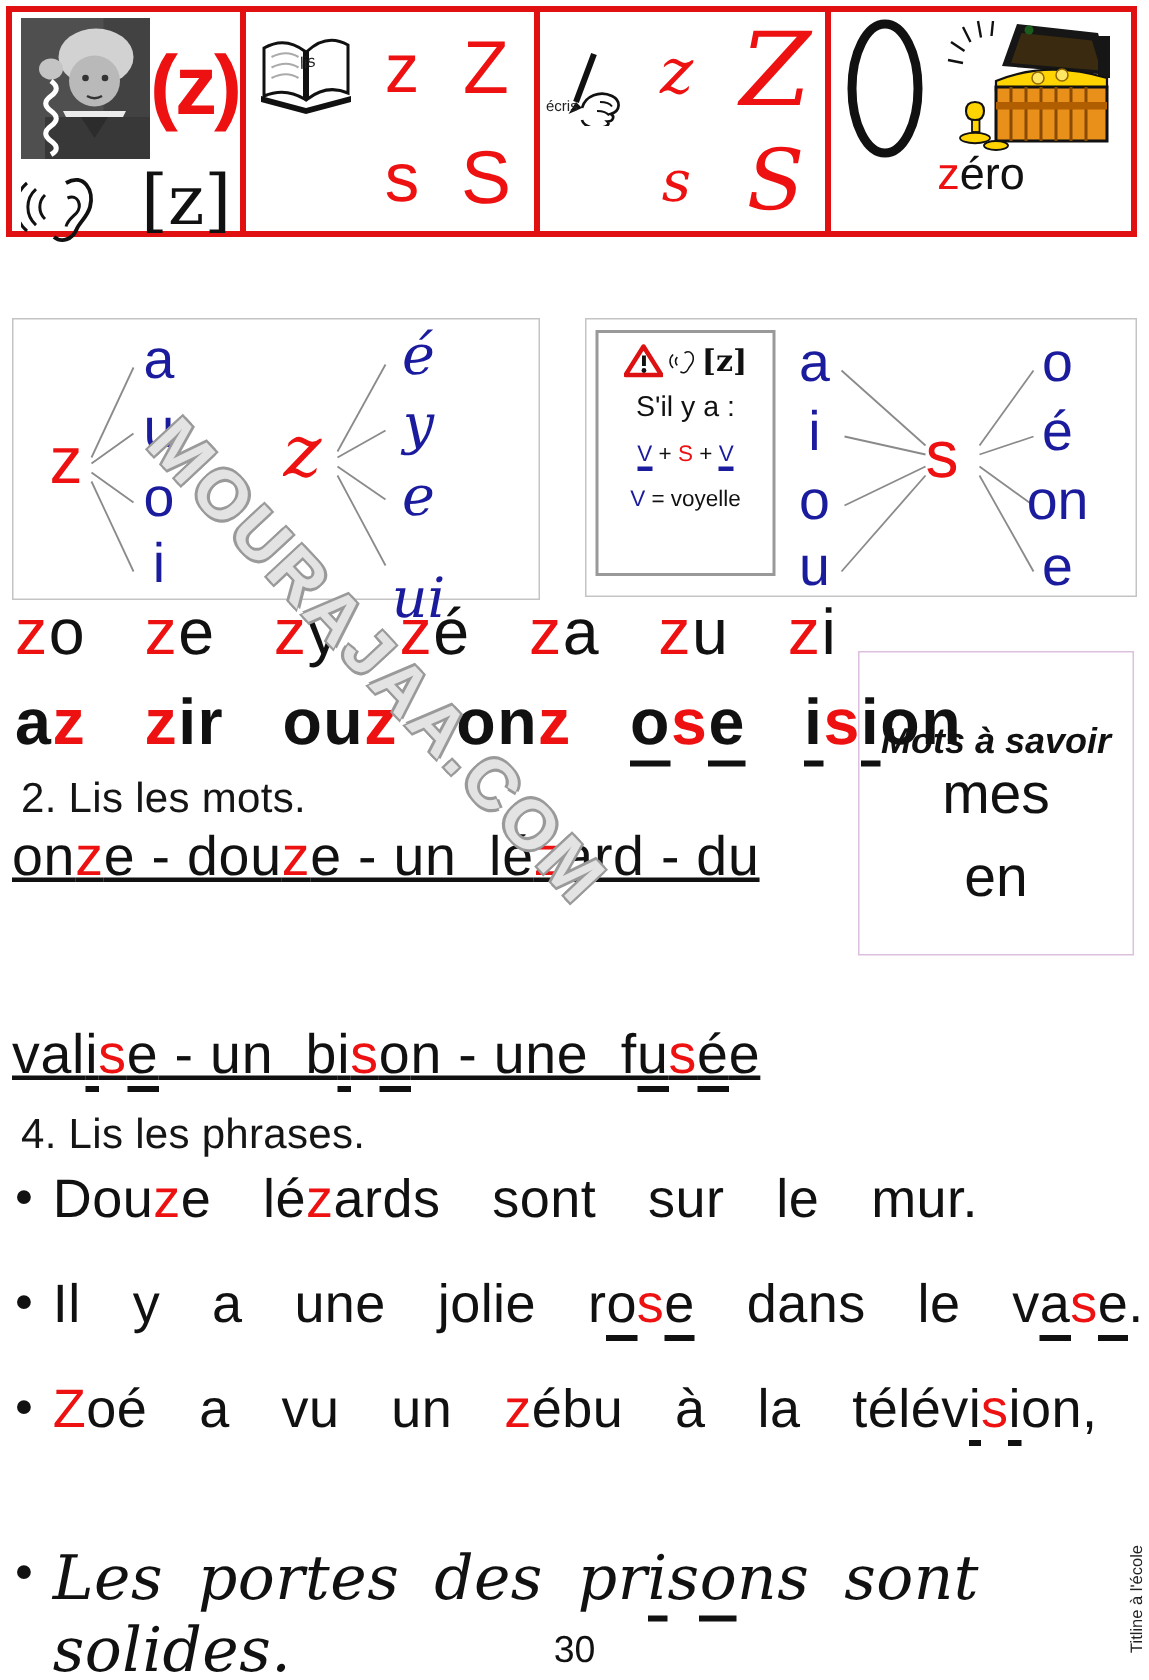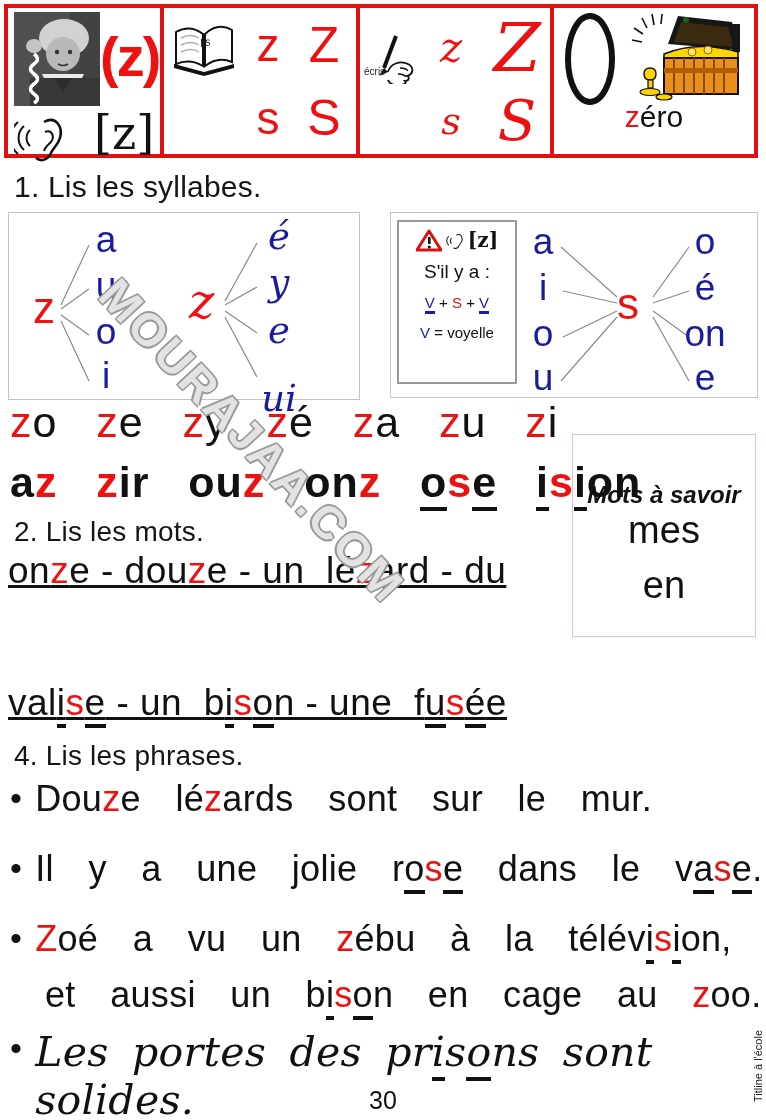--- a/index.html
+++ b/index.html
@@ -177,21 +177,20 @@
         <rect x="44" y="58" width="74" height="5" fill="#b05e00"></rect>
         <path d="M30,58 q6,0 6,6 q0,6 -6,6 q-6,0 -6,-6 q0,-6 6,-6" fill="#ffd400" stroke="#111" stroke-width="1.4"></path>
         <rect x="28" y="70" width="5" height="8" fill="#ffd400" stroke="#111" stroke-width="1.2"></rect>
         <ellipse cx="30" cy="82" rx="10" ry="3.5" fill="#ffd400" stroke="#111" stroke-width="1.2"></ellipse>
         <ellipse cx="44" cy="87" rx="8" ry="3" fill="#ffd400" stroke="#111" stroke-width="1.2"></ellipse>
       </svg>
       <div class="abs kw1 rich"><span class="r">z</span>éro</div>
     </div>
   </div>
 
-  <div class="abs stitle" style="left:14px; top:170px; font-size:30px;">1. Lis les syllabes.</div>
 
   <div class="abs boxL">
     <svg class="abs" style="left:0;top:0;" width="350" height="186">
       <line class="treeline" x1="52" y1="92" x2="80" y2="32"></line>
       <line class="treeline" x1="52" y1="96" x2="80" y2="76"></line>
       <line class="treeline" x1="52" y1="102" x2="80" y2="122"></line>
       <line class="treeline" x1="52" y1="108" x2="80" y2="168"></line>
       <line class="treeline" x1="216" y1="88" x2="248" y2="30"></line>
       <line class="treeline" x1="216" y1="92" x2="248" y2="74"></line>
       <line class="treeline" x1="216" y1="98" x2="248" y2="120"></line>
@@ -271,23 +270,20 @@
     <span class="txt rich">Dou<span class="r">z</span>e  lé<span class="r">z</span>ards  sont  sur  le  mur.</span>
   </div>
   <div class="abs phrase" style="left:10px; top:848px;">
     <span class="bullet">•</span>
     <span class="txt rich">Il  y  a  une  jolie  r<span class="u">o</span><span class="r">s</span><span class="u">e</span>  dans  le  v<span class="u">a</span><span class="r">s</span><span class="u">e</span>.</span>
   </div>
   <div class="abs phrase" style="left:10px; top:918px;">
     <span class="bullet">•</span>
     <span class="txt rich"><span class="r">Z</span>oé  a  vu  un  <span class="r">z</span>ébu  à  la  télév<span class="u">i</span><span class="r">s</span><span class="u">i</span>on,</span>
   </div>
-  <div class="abs phrase" style="left:45px; top:974px;">
-    <span class="txt rich">et  aussi  un  b<span class="u">i</span><span class="r">s</span><span class="u">o</span>n  en  cage  au  <span class="r">z</span>oo.</span>
-  </div>
   <div class="abs phrase phrase-cursive" style="left:10px; top:1028px;">
     <span class="bullet">•</span>
     <span class="txt rich">Les portes des pr<span class="u">i</span>s<span class="u">o</span>ns sont solides.</span>
   </div>
 
   <div class="abs pagenum">30</div>
   <div class="abs credit">Titline à l'école</div>
 </div>
 
 </body></html>

